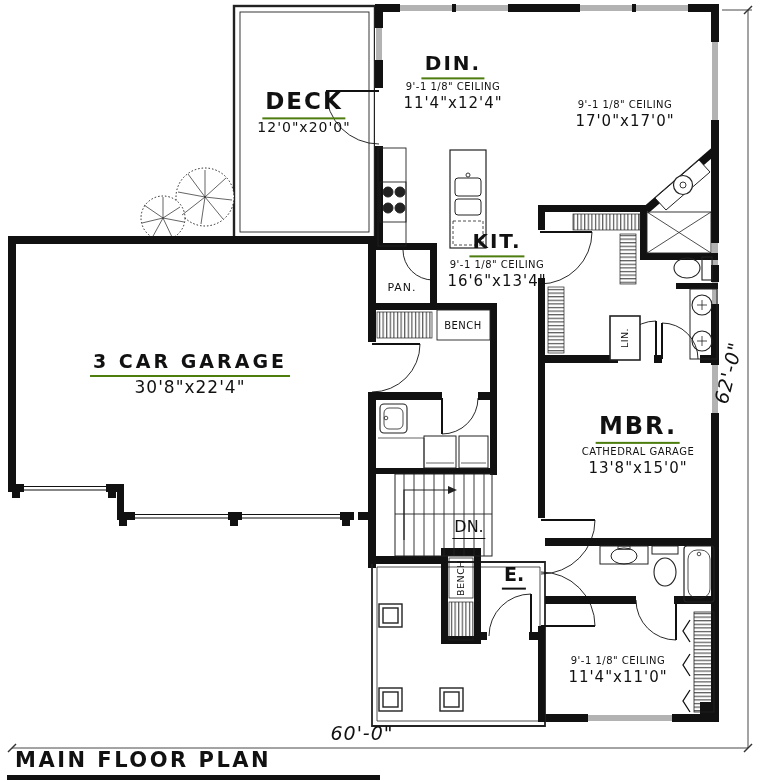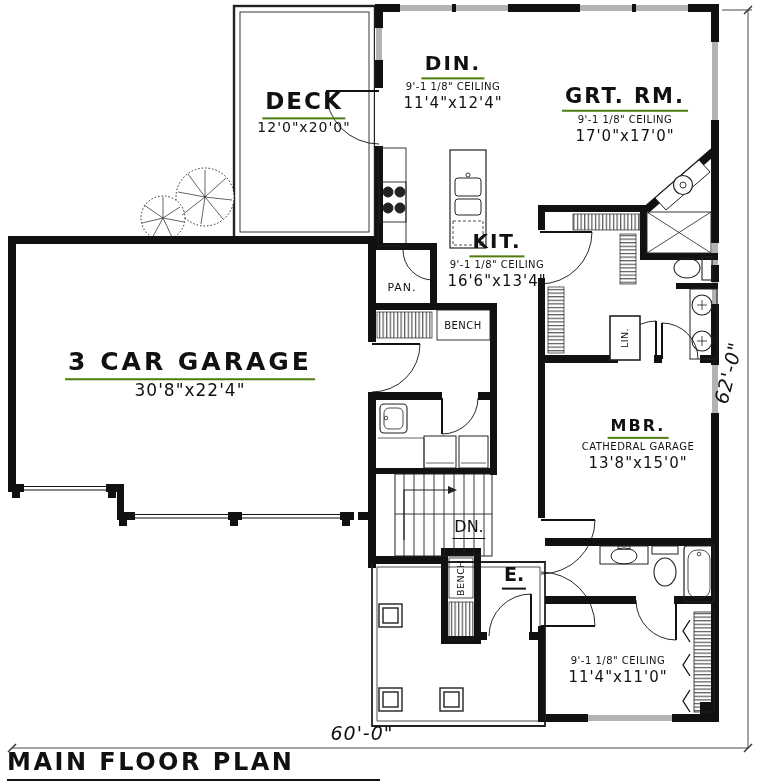--- a/index.html
+++ b/index.html
@@ -13,21 +13,21 @@
   .ceiling{font-size:10px;letter-spacing:.5px;margin-top:2px;}
   .rsize{font-size:15px;letter-spacing:1px;}
   .small-lbl{font-size:11px;letter-spacing:1px;}
   .tiny-lbl{font-size:9.5px;letter-spacing:.5px;}
   .vert{transform:translate(-50%,-50%) rotate(-90deg);}
   .underlined{border-bottom:1.5px solid #111;padding:0 2px 1px;}
   .dim{font-size:19px;font-style:italic;letter-spacing:1px;}
   .dim-vert{transform:translate(-50%,-50%) rotate(-76deg);}
   .title-block{position:absolute;left:7px;top:748px;width:373px;
                border-bottom:5px solid #111;padding-bottom:3px;}
-  .title-text{font-size:24px;letter-spacing:2.5px;font-weight:bold;}
+  .title-text{font-size:21px;letter-spacing:2.5px;font-weight:bold;margin-left:8px;}
 </style>
 </head>
 <body>
 
 <div class="plan">
 
 <svg width="760" height="781" viewBox="0 0 760 781">
   <defs>
     <pattern id="hv" patternUnits="userSpaceOnUse" width="3.6" height="6">
       <line x1="1.6" y1="0" x2="1.6" y2="6" stroke="#111" stroke-width="0.9"></line>
@@ -362,38 +362,37 @@
   <div class="rsize" style="font-size:14px">12'0"x20'0"</div>
 </div>
 
 <div class="lbl" style="left:453px;top:82px">
   <div class="room-name" style="font-size:20px">DIN.</div>
   <div class="ceiling">9'-1 1/8" CEILING</div>
   <div class="rsize">11'4"x12'4"</div>
 </div>
 
 <div class="lbl" style="left:625px;top:114px">
-  <div class="room-name" style="font-size:21px">GRT. RM.</div>
   <div class="ceiling">9'-1 1/8" CEILING</div>
   <div class="rsize">17'0"x17'0"</div>
 </div>
 
 <div class="lbl" style="left:497px;top:260px">
   <div class="room-name" style="font-size:20px">KIT.</div>
   <div class="ceiling">9'-1 1/8" CEILING</div>
   <div class="rsize">16'6"x13'4"</div>
 </div>
 
 <div class="lbl" style="left:190px;top:374px">
-  <div class="room-name" style="font-size:25px;letter-spacing:3px">3 CAR GARAGE</div>
+  <div class="room-name" style="font-size:19px;letter-spacing:3px">3 CAR GARAGE</div>
   <div class="rsize" style="font-size:17px">30'8"x22'4"</div>
 </div>
 
 <div class="lbl" style="left:638px;top:444px">
-  <div class="room-name" style="font-size:16px">MBR.</div>
+  <div class="room-name" style="font-size:24px">MBR.</div>
   <div class="ceiling">CATHEDRAL GARAGE</div>
   <div class="rsize">13'8"x15'0"</div>
 </div>
 
 <div class="lbl" style="left:618px;top:670px">
   <div class="ceiling">9'-1 1/8" CEILING</div>
   <div class="rsize">11'4"x11'0"</div>
 </div>
 
 <div class="lbl small-lbl" style="left:402px;top:288px">PAN.</div>

